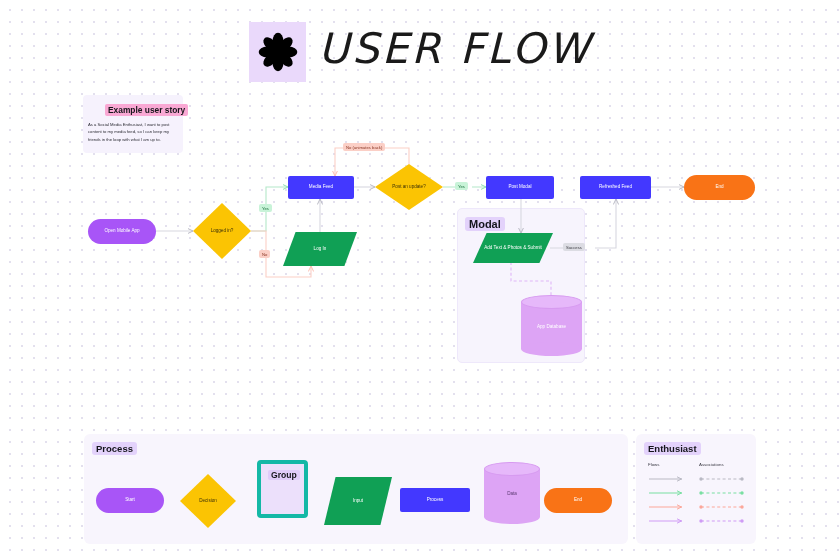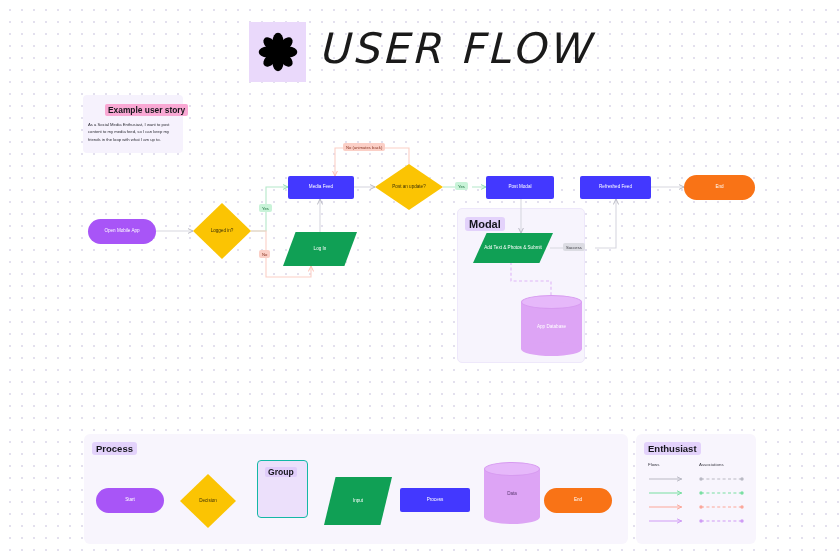--- a/index.html
+++ b/index.html
@@ -137,21 +137,21 @@
     background: #f8f5fd; border-radius: 6px;
   }
   .panel-title {
     position: absolute; left: 8px; top: 8px;
     background: #e3d2fb; color: #15151c;
     font-size: 9.5px; font-weight: 700;
     padding: 1px 4px; border-radius: 3px;
   }
   .legend-item { position: absolute; }
   .legend-group-box {
-    background: #ece0fb; border: 1px solid #14b8a6; border-radius: 4px;
+    background: #ece0fb; border: 4px solid #14b8a6; border-radius: 4px;
   }
   .legend-group-label {
     position: absolute; left: 7px; top: 6px;
     background: #e0ccfa; color: #15151c;
     font-size: 8.6px; font-weight: 700;
     padding: 0 3px; border-radius: 2px;
   }
 
   
   .conn-col-head {

